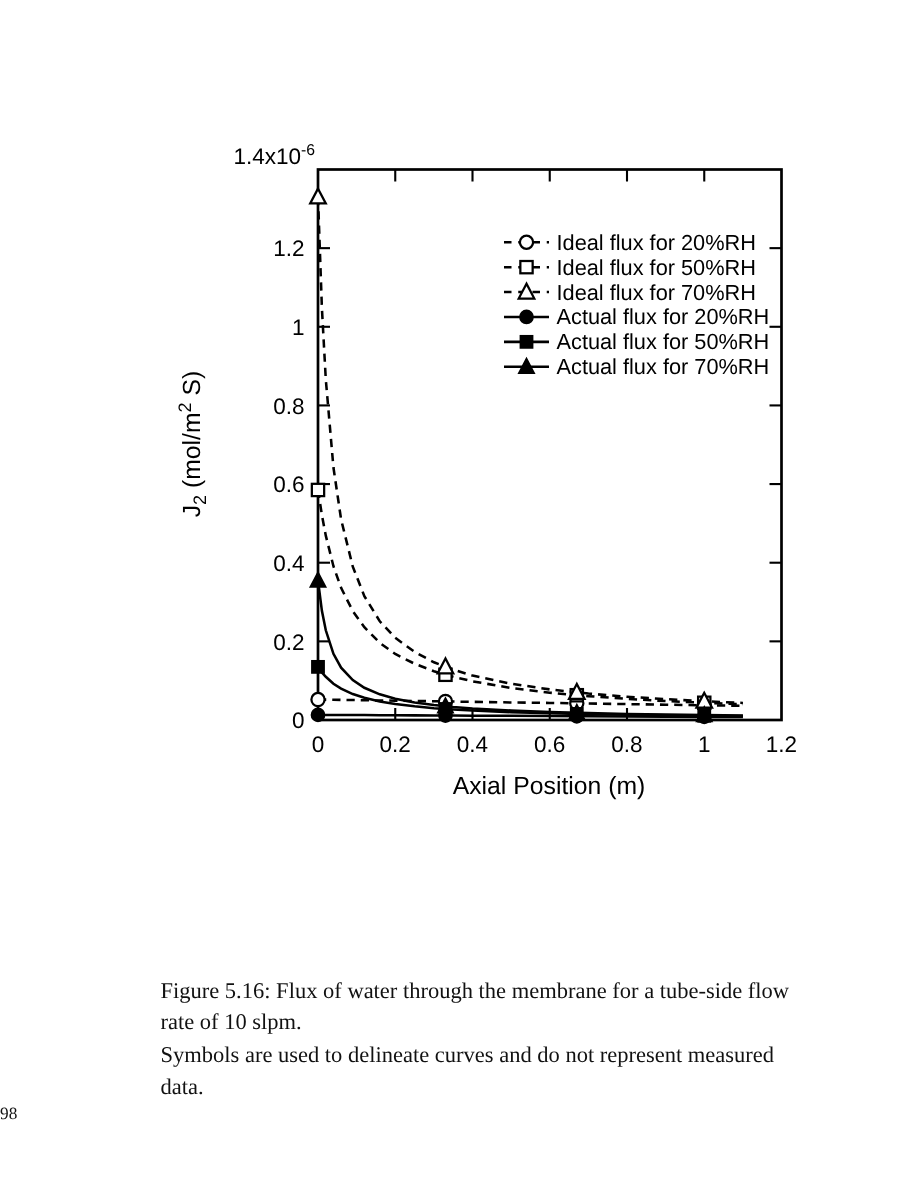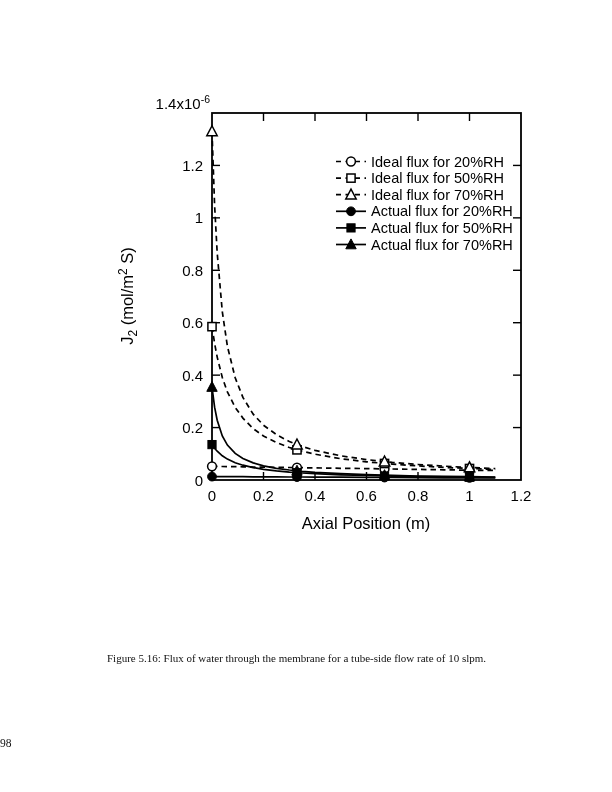--- a/index.html
+++ b/index.html
@@ -22,21 +22,21 @@
   .legend-label { font-size: 14.5px; }
   .scale-label { font-size: 15px; }
   .scale-exp { font-size: 10.5px; }
   .ylabel-sub { font-size: 12px; }
   .caption {
     position: absolute;
     left: 107px;
     top: 651px;
     width: 436px;
     font-family: "Liberation Serif", "DejaVu Serif", serif;
-    font-size: 11px;
+    font-size: 15px;
     line-height: 1.42;
     color: #111111;
     text-align: left;
   }
   .caption span { display: block; }
   .page-number {
     position: absolute;
     top: 737px;
     left: 0;
     width: 100%;
@@ -161,16 +161,17 @@
 
     <text class="scale-label" x="210" y="109" text-anchor="end"><tspan>1.4x10</tspan><tspan class="scale-exp" dy="-6">-6</tspan></text>
 
     <text class="axis-title" x="366" y="529" text-anchor="middle">Axial Position (m)</text>
 
     <text class="axis-title" x="133" y="296" text-anchor="middle" transform="rotate(-90 133 296)"><tspan>J</tspan><tspan class="ylabel-sub" dy="4">2</tspan><tspan dy="-4"> (mol/m</tspan><tspan class="ylabel-sub" dy="-6">2</tspan><tspan dy="6"> S)</tspan></text>
   </svg>
 
   <div class="caption">
     <span>Figure 5.16: Flux of water through the membrane for a tube-side flow rate of 10 slpm.</span>
+    <span>Symbols are used to delineate curves and do not represent measured data.</span>
   </div>
 
   <div class="page-number">98</div>
 </div>
 
 </body></html>

